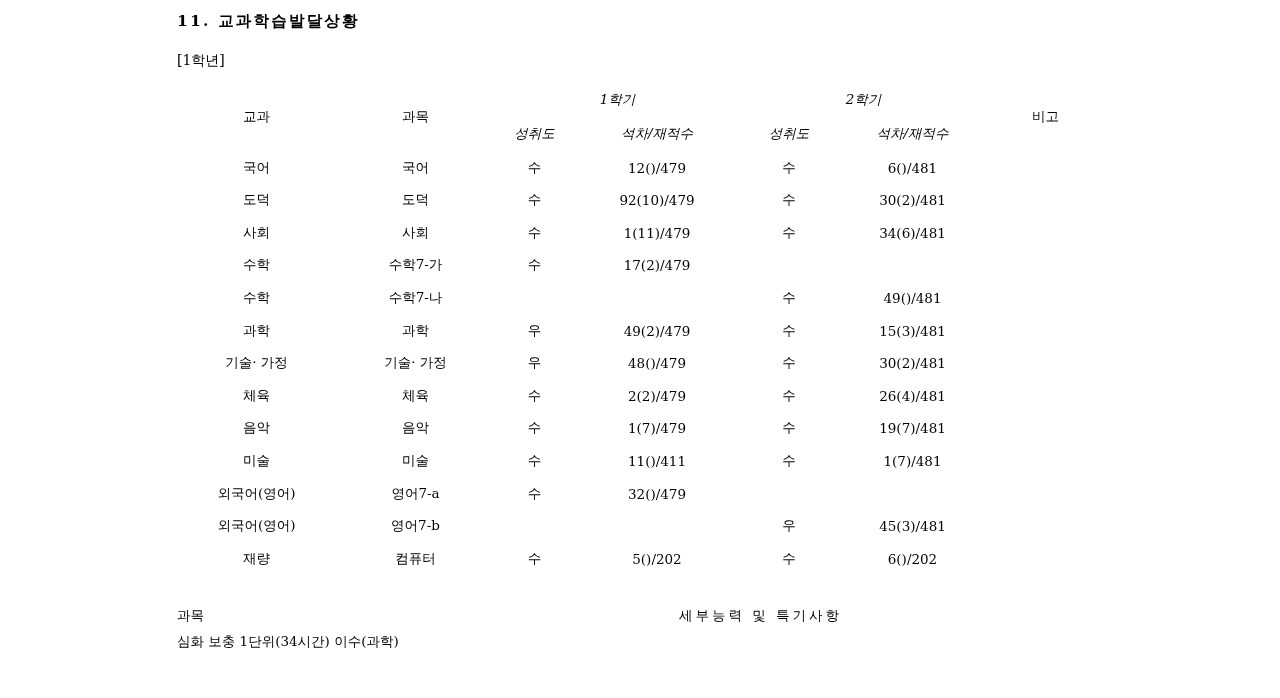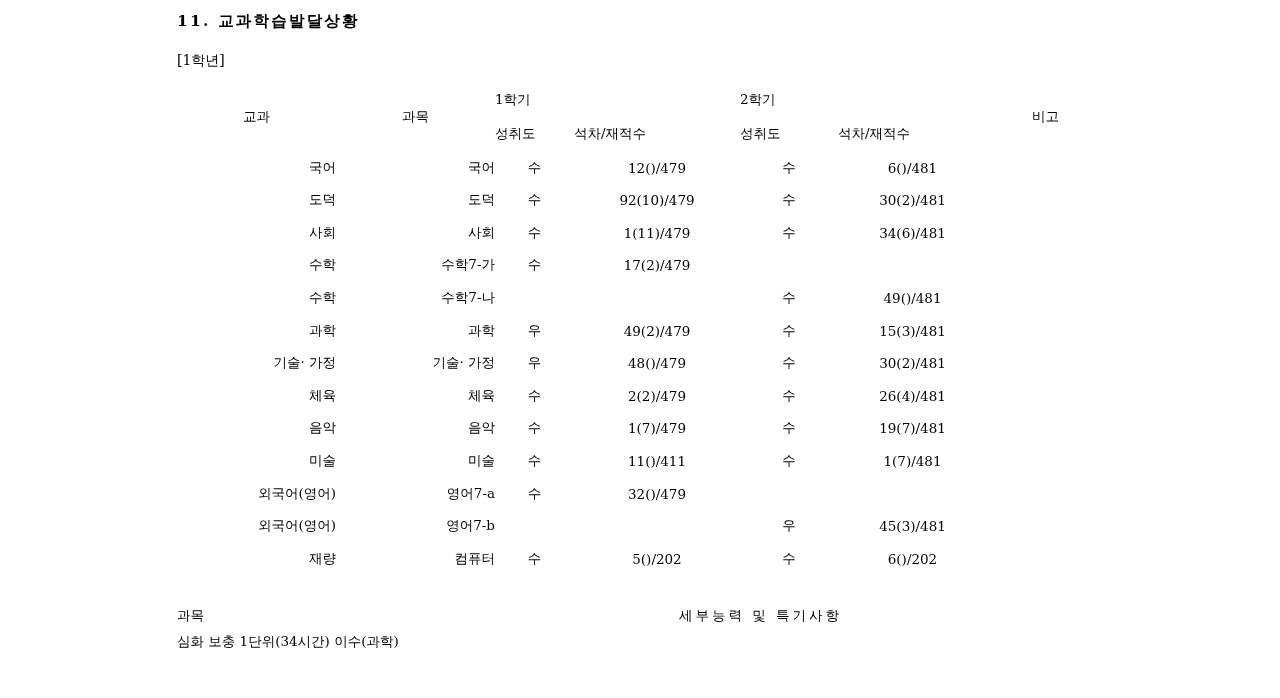--- a/index.html
+++ b/index.html
@@ -59,30 +59,31 @@
 
   
   .vl  { border-left: 1.6px solid #1a1a1a; }
   .vr  { border-right: 1.6px solid #1a1a1a; }
   
   .ht  { border-top: 1.6px solid #1a1a1a; }
   .hb  { border-bottom: 1.6px solid #1a1a1a; }
   .hb-thin { border-bottom: 1.3px solid #2a2a2a; }
 
   .hdr-cell {
-    text-align: left;
+    text-align: center;
     height: 34px;
+    font-style: italic;
   }
   .hdr-tall {
     text-align: center;
     height: 68px;
   }
 
   .r-subject, .r-course {
-    text-align: right;
+    text-align: center;
     padding-left: 7px;
     height: 32.6px;
     white-space: nowrap;
   }
   .r-grade {
     text-align: center;
     height: 32.6px;
   }
   .r-rank {
     text-align: center;

